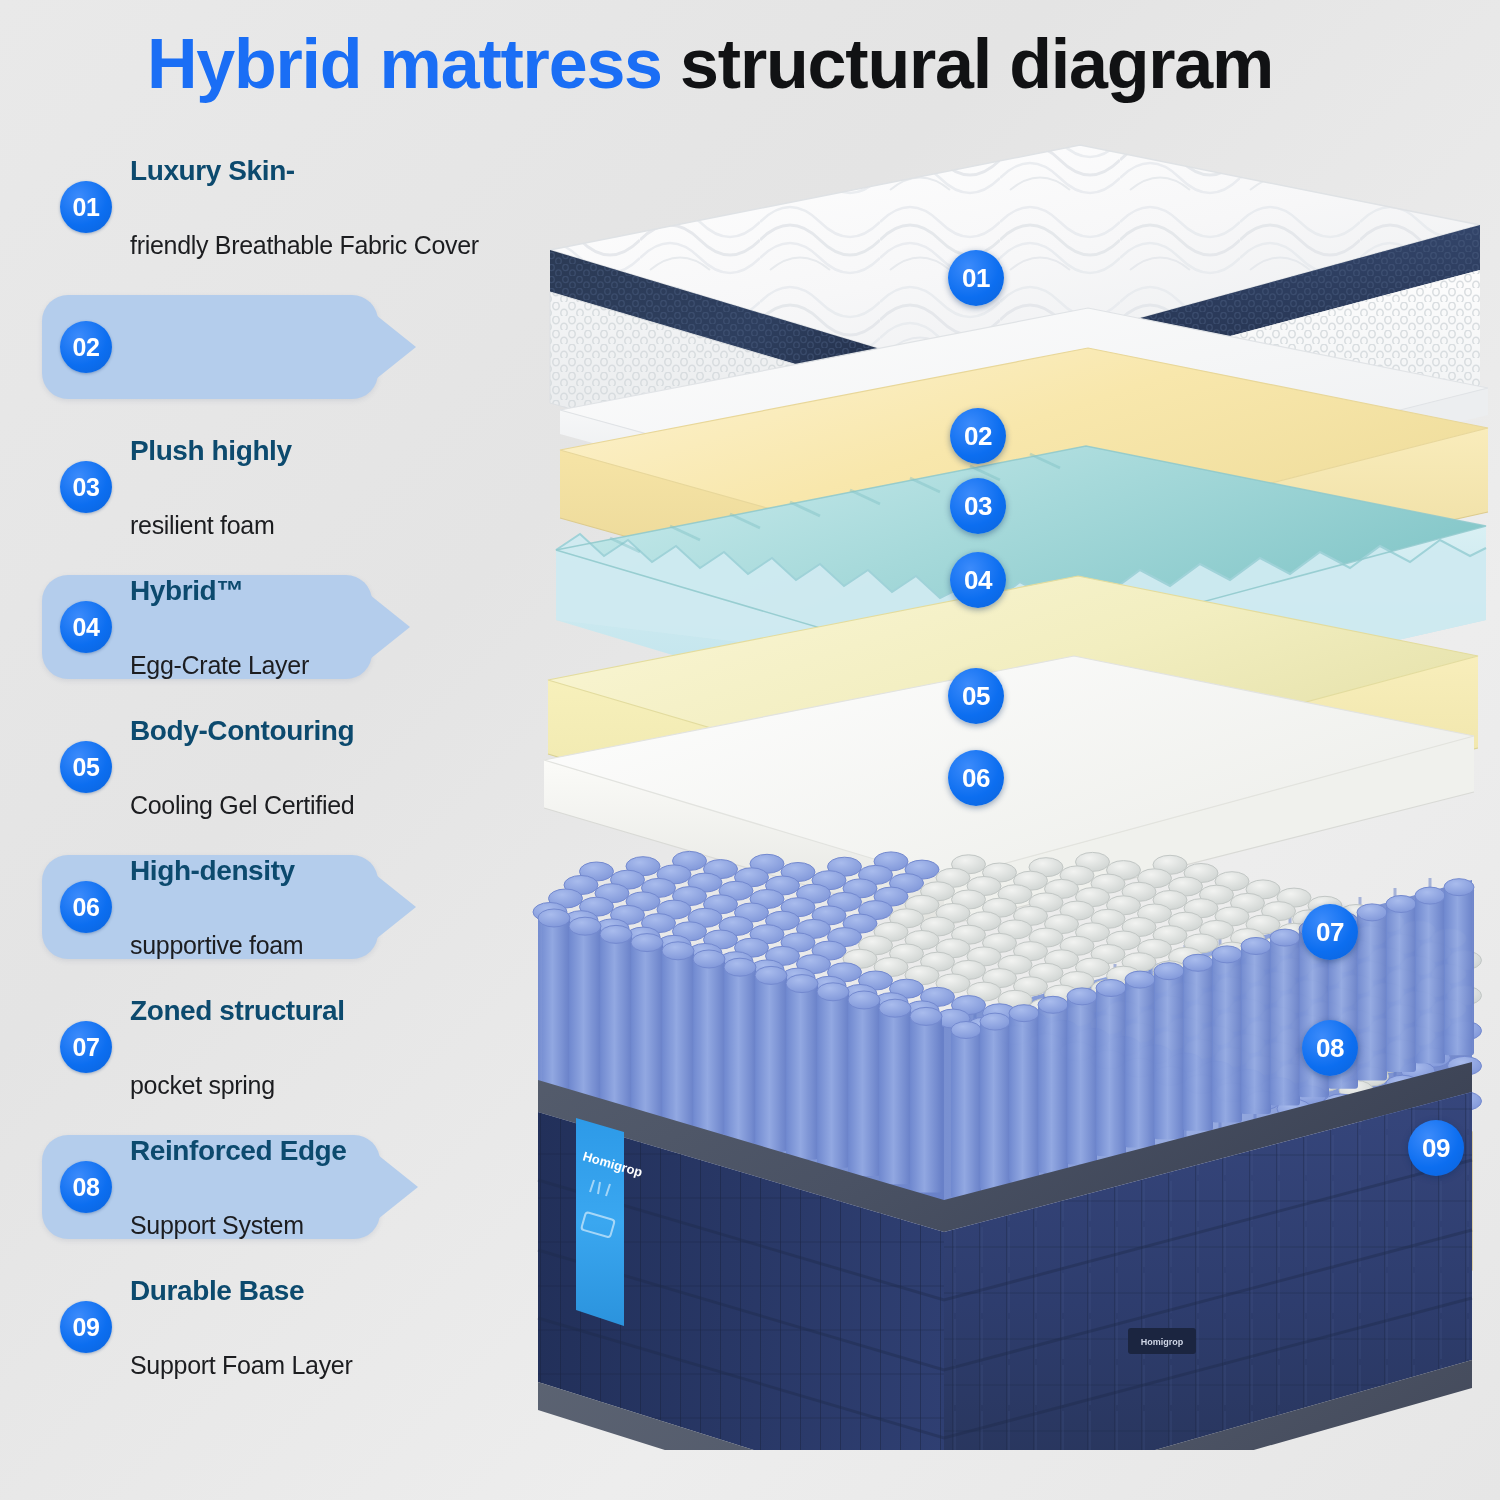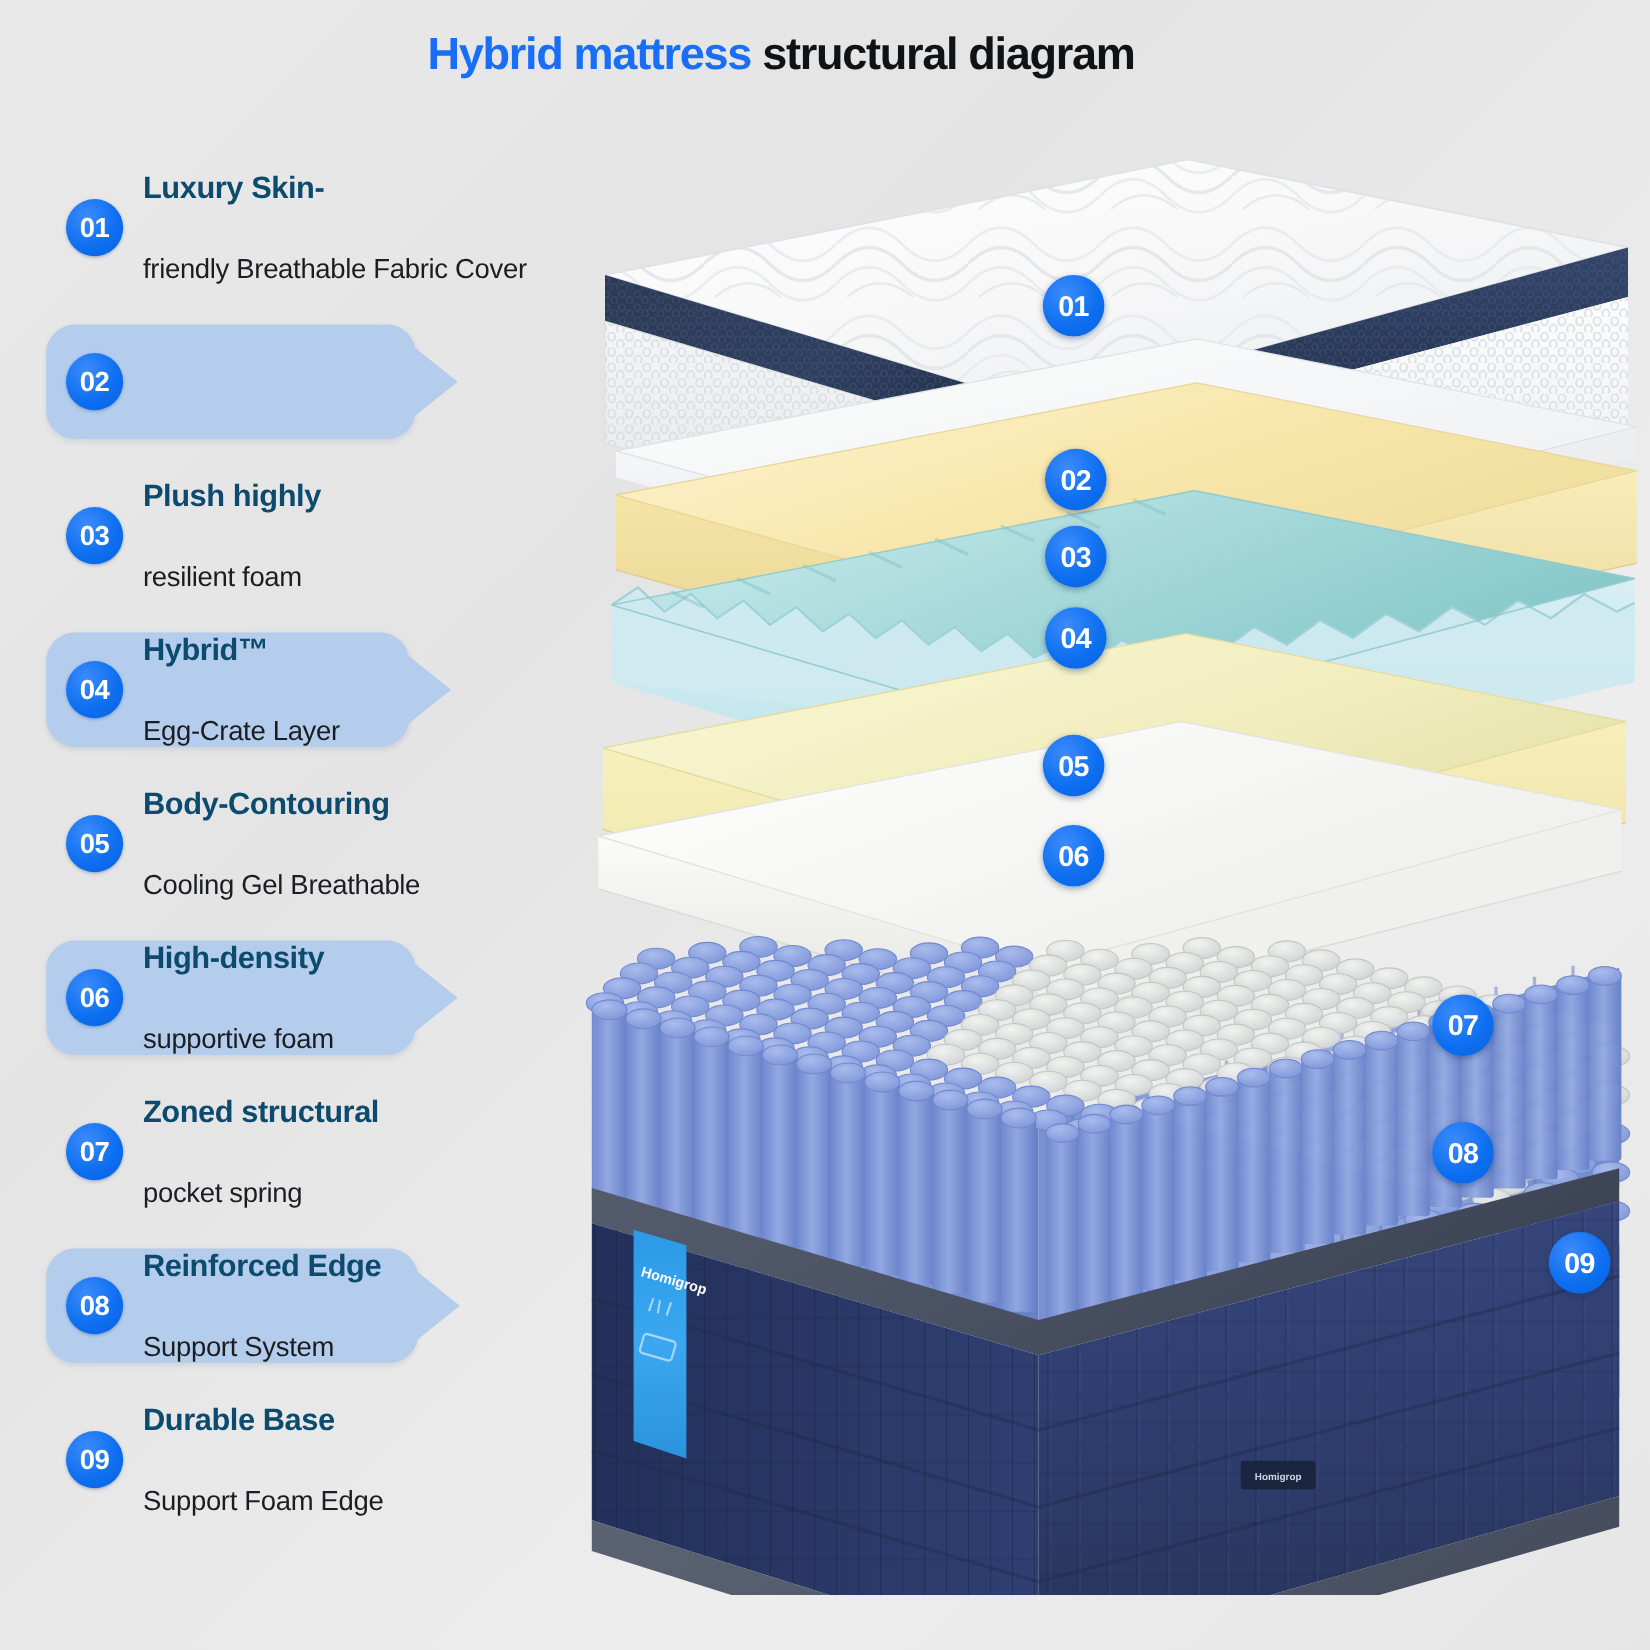--- a/index.html
+++ b/index.html
@@ -15,21 +15,21 @@
     position: relative;
   }
 
   
   #title {
     position: absolute;
     top: 28px;
     left: 0;
     width: 1420px;
     text-align: center;
-    font-size: 41px;
+    font-size: 70px;
     font-weight: bold;
     letter-spacing: -1.2px;
     white-space: nowrap;
     line-height: 1.05;
   }
   #title .t-blue { color: #1a6ef5; }
   #title .t-black { color: #111214; }
 
   
   #legend {
@@ -164,21 +164,21 @@
     <div class="legend-text">
       <div class="legend-title">Hybrid™</div>
       <div class="legend-sub">Egg-Crate Layer</div>
     </div>
   </div>
 
   <div class="legend-item">
     <div class="num-circle">05</div>
     <div class="legend-text">
       <div class="legend-title">Body-Contouring</div>
-      <div class="legend-sub">Cooling Gel Breathable</div>
+      <div class="legend-sub">Cooling Gel Certified</div>
     </div>
   </div>
 
   <div class="legend-item bubble w-short">
     <div class="tail"></div>
     <div class="num-circle">06</div>
     <div class="legend-text">
       <div class="legend-title">High-density</div>
       <div class="legend-sub">supportive foam</div>
     </div>
@@ -198,21 +198,21 @@
     <div class="legend-text">
       <div class="legend-title">Reinforced Edge</div>
       <div class="legend-sub">Support System</div>
     </div>
   </div>
 
   <div class="legend-item">
     <div class="num-circle">09</div>
     <div class="legend-text">
       <div class="legend-title">Durable Base</div>
-      <div class="legend-sub">Support Foam Edge</div>
+      <div class="legend-sub">Support Foam Layer</div>
     </div>
   </div>
 
 </div>
 
 <div id="illus">
   <svg width="980" height="1330" viewBox="0 0 980 1330" xmlns="http://www.w3.org/2000/svg">
     <defs>
 
       <linearGradient id="gCoverTop" x1="0" y1="0" x2="0.8" y2="1">

